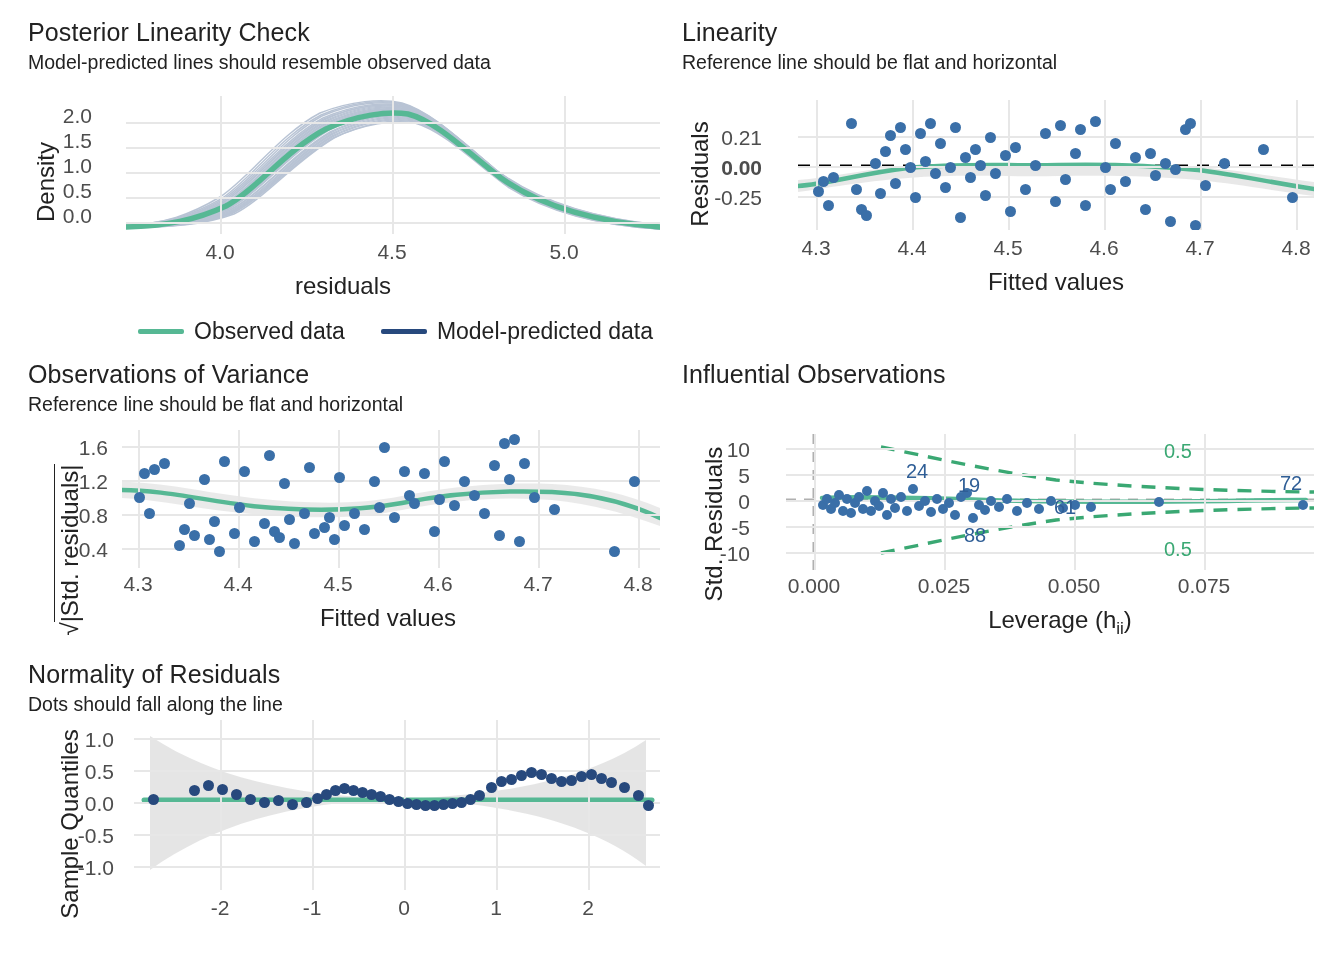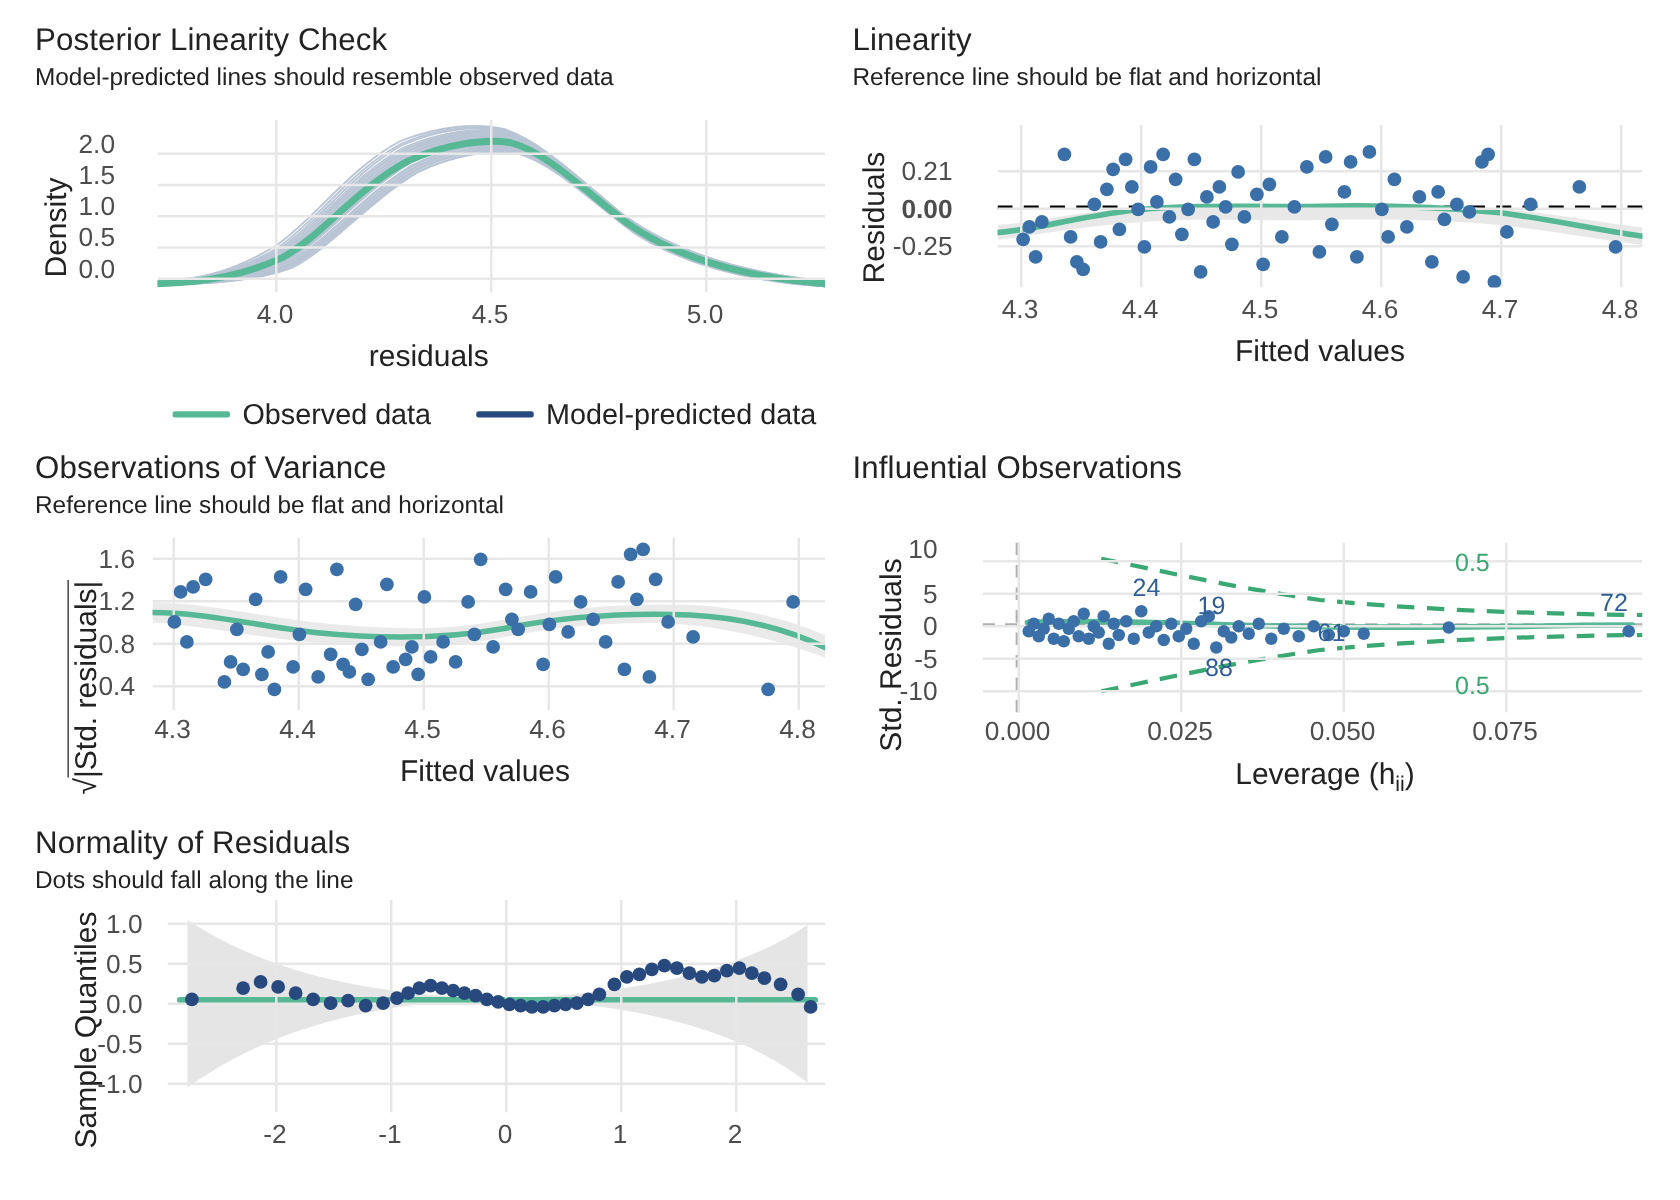--- a/index.html
+++ b/index.html
@@ -346,21 +346,21 @@
     <div class="tick-lab x" style="left:570px;top:212px;width:80px;">4.8</div>
 
     <div class="ax-title" style="left:230px;top:244px;width:260px;">Fitted values</div>
   </div>
 
   <div class="panel" style="left:682px;top:360px;width:650px;height:290px;">
     <div class="p-title">Influential Observations</div>
 
     <div class="ax-title y" style="left:-68px;top:150px;width:200px;transform:rotate(-90deg);">Std. Residuals</div>
 
-    <div class="tick-lab y" style="left:-2px;top:68px;width:70px;text-align:right;">10</div>
+    <div class="tick-lab y" style="left:-2px;top:78px;width:70px;text-align:right;">10</div>
     <div class="tick-lab y" style="left:-2px;top:104px;width:70px;">5</div>
     <div class="tick-lab y" style="left:-2px;top:130px;width:70px;">0</div>
     <div class="tick-lab y" style="left:-2px;top:156px;width:70px;">-5</div>
     <div class="tick-lab y" style="left:-2px;top:182px;width:70px;">-10</div>
 
     <div class="grid-area" style="left:104px;top:74px;width:528px;height:136px;">
       <div class="gl h" style="top:14px;"></div>
       <div class="gl h" style="top:40px;"></div>
       <div class="gl h" style="top:66px;"></div>
       <div class="gl h" style="top:92px;"></div>

